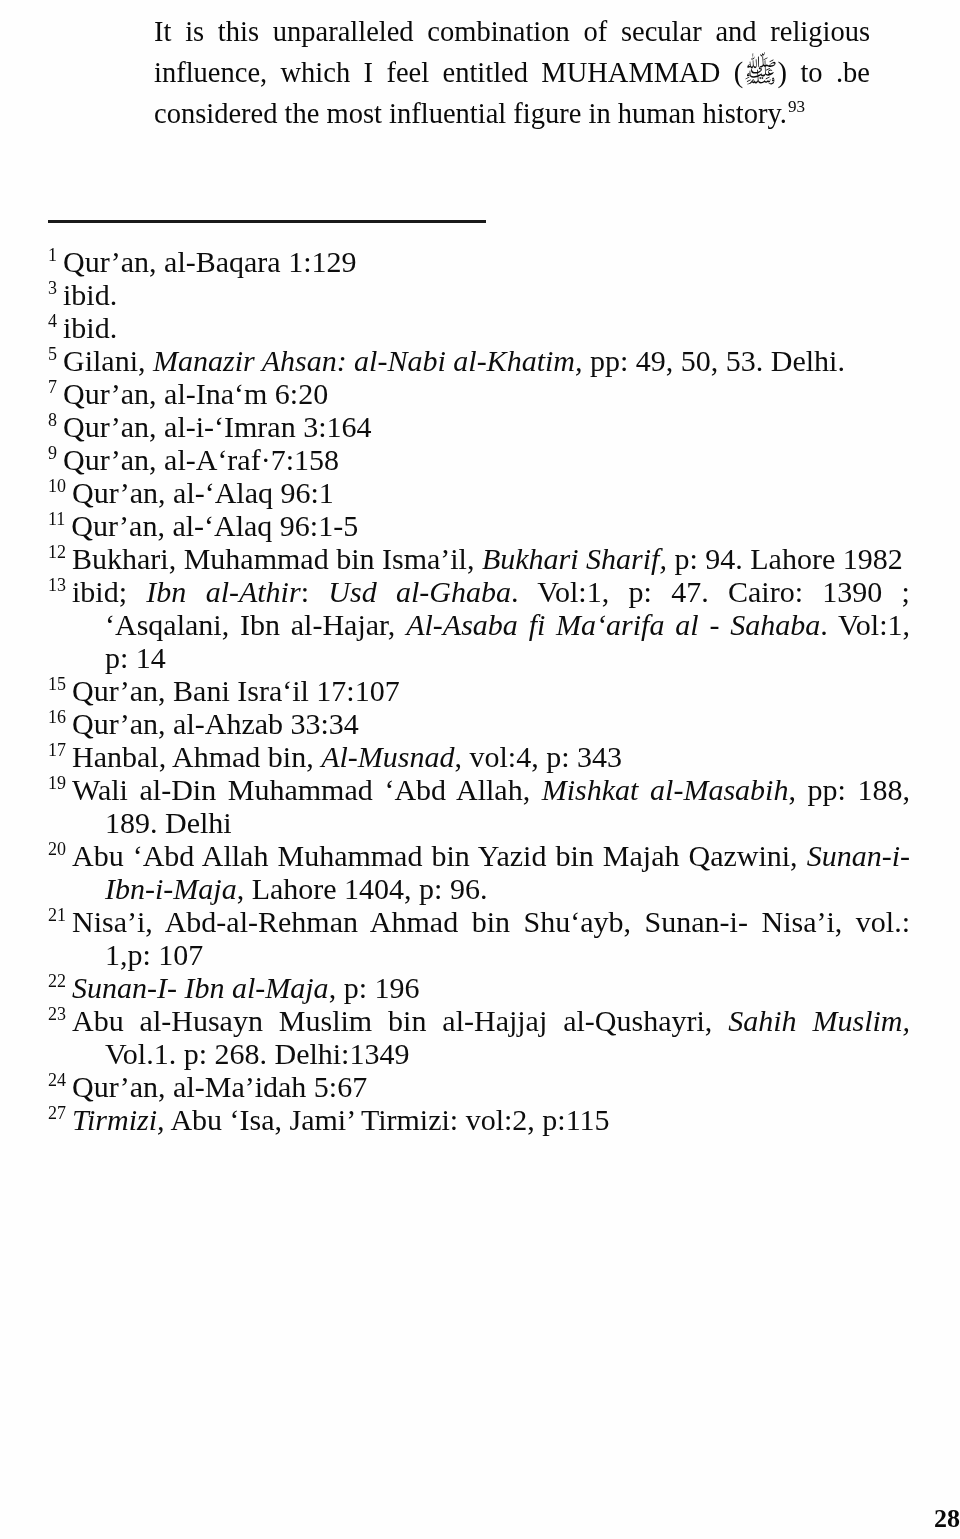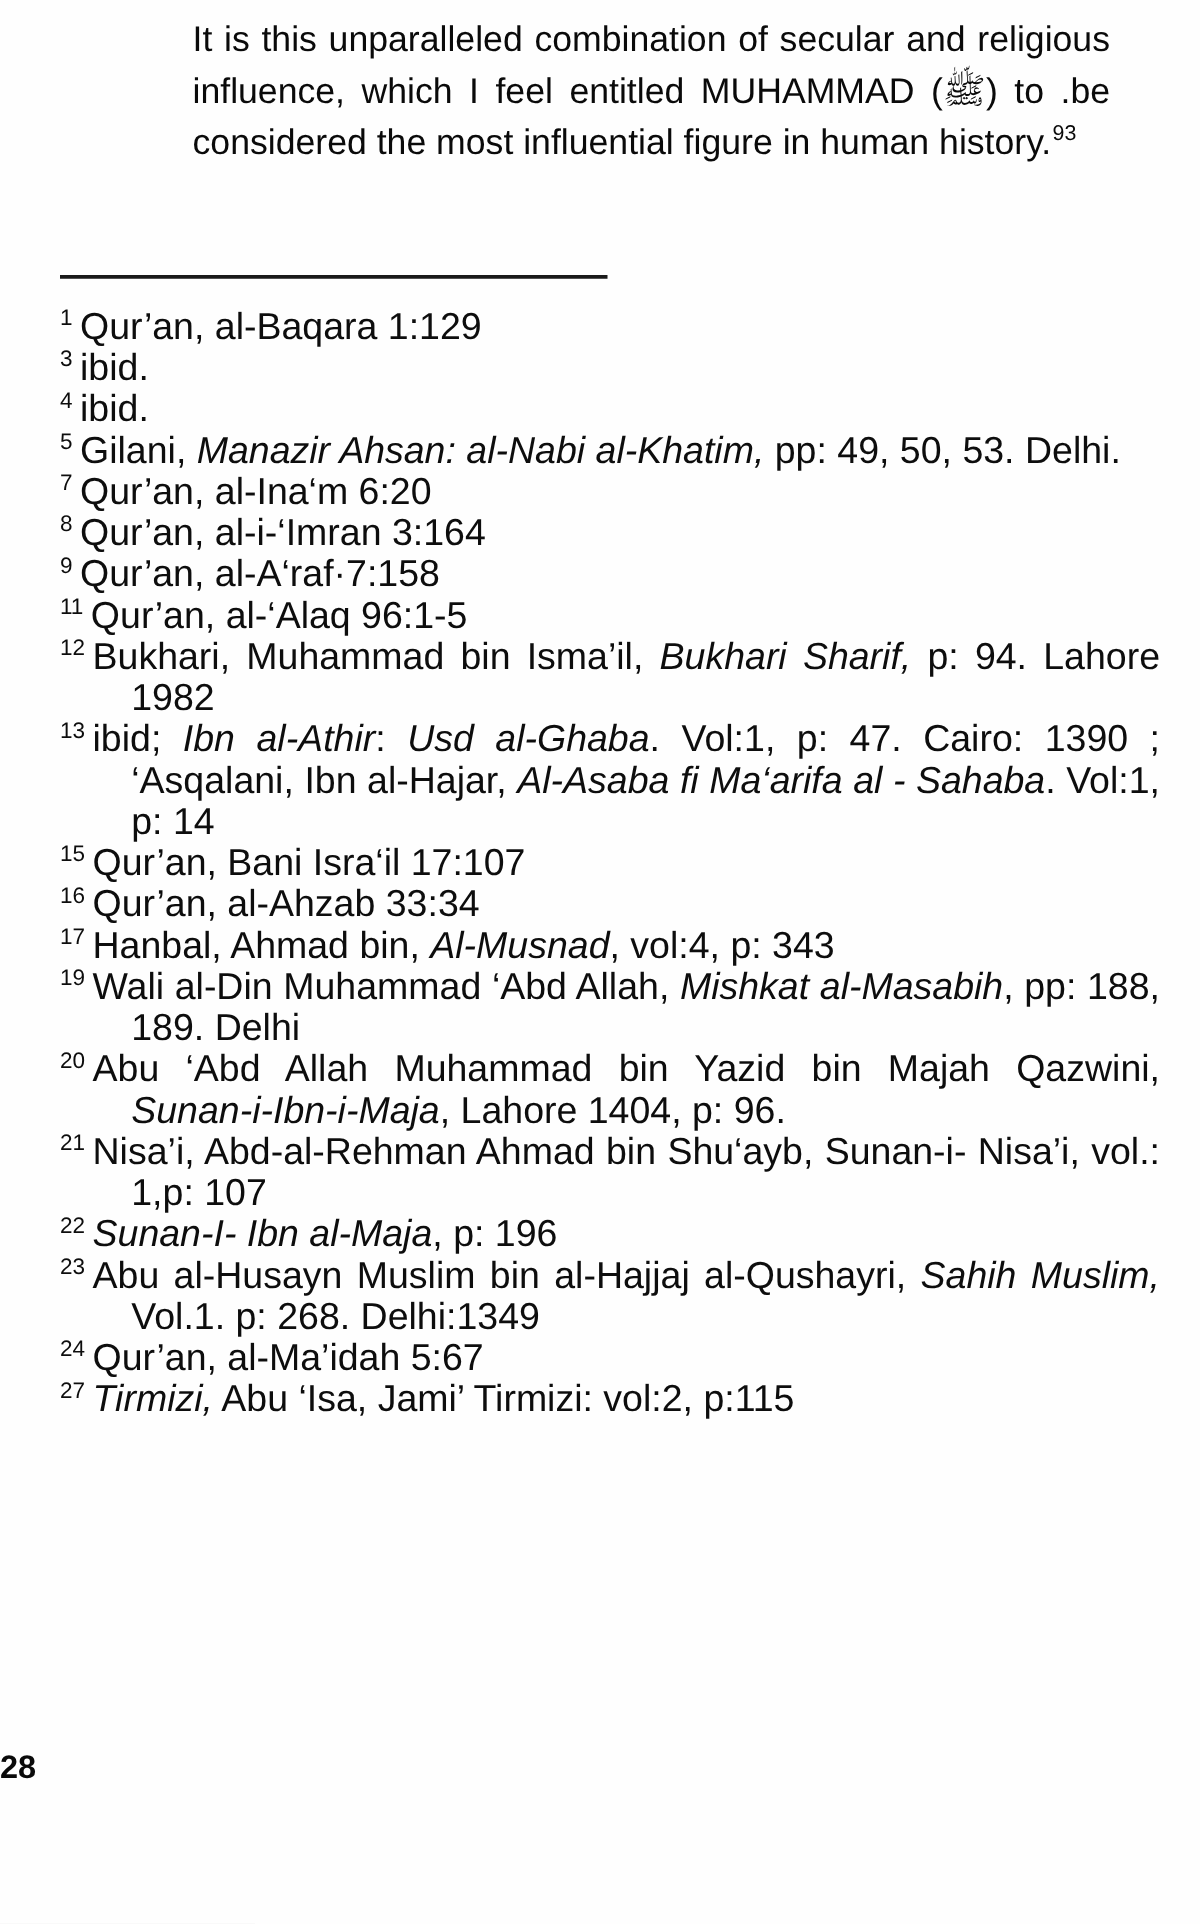--- a/index.html
+++ b/index.html
@@ -7,22 +7,22 @@
     padding: 0;
     background: #f4f4f2;
   }
   .page {
     position: relative;
     width: 960px;
     height: 1539px;
     margin: 0 auto;
     background: #fefefe;
     box-sizing: border-box;
-    padding: 8px 32px 0 48px;
-    font-family: Liberation Sans, sans-serif;
+    padding: 8px 50px 0 48px;
+    font-family: Liberation Serif, serif;
     color: #0e0e0e;
     overflow: hidden;
   }
   .quote {
     margin: 4px 40px 0 106px;
     font-size: 28.5px;
     line-height: 1.43;
     text-align: justify;
     color: #0a0a0a;
   }
@@ -53,22 +53,22 @@
     margin-right: 6px;
   }
   .footnote .it {
     font-style: italic;
     margin-top: 11px;
   }
   .page-number {
     position: absolute;
     left: 0;
     right: 0;
-    top: 1398px;
-    text-align: left;
+    top: 1504px;
+    text-align: right;
     font-size: 26px;
     font-weight: bold;
     color: #0a0a0a;
   }
 </style>
 </head>
 <body>
 
 <div class="page">
 
@@ -77,20 +77,21 @@
   <div class="rule"></div>
 
   <div class="footnotes">
       <div class="footnote"><sup>1</sup><span>Qur’an, al-Baqara 1:129</span></div>
       <div class="footnote"><sup>3</sup><span>ibid.</span></div>
       <div class="footnote"><sup>4</sup><span>ibid.</span></div>
       <div class="footnote"><sup>5</sup><span>Gilani, </span><span class="it">Manazir Ahsan: al-Nabi al-Khatim,</span><span> pp: 49, 50, 53. Delhi.</span></div>
       <div class="footnote"><sup>7</sup><span>Qur’an, al-Ina‘m 6:20</span></div>
       <div class="footnote"><sup>8</sup><span>Qur’an, al-i-‘Imran 3:164</span></div>
       <div class="footnote"><sup>9</sup><span>Qur’an, al-A‘raf·7:158</span></div>
+      <div class="footnote"><sup>10</sup><span>Qur’an, al-‘Alaq 96:1</span></div>
       <div class="footnote"><sup>11</sup><span>Qur’an, al-‘Alaq 96:1-5</span></div>
       <div class="footnote"><sup>12</sup><span>Bukhari, Muhammad bin Isma’il, </span><span class="it">Bukhari Sharif,</span><span> p: 94. Lahore 1982</span></div>
       <div class="footnote"><sup>13</sup><span>ibid; </span><span class="it">Ibn al-Athir</span><span>: </span><span class="it">Usd al-Ghaba</span><span>. Vol:1, p: 47. Cairo: 1390 ; ‘Asqalani, Ibn al-Hajar, </span><span class="it">Al-Asaba fi Ma‘arifa al - Sahaba</span><span>. Vol:1, p: 14</span></div>
       <div class="footnote"><sup>15</sup><span>Qur’an, Bani Isra‘il 17:107</span></div>
       <div class="footnote"><sup>16</sup><span>Qur’an, al-Ahzab 33:34</span></div>
       <div class="footnote"><sup>17</sup><span>Hanbal, Ahmad bin, </span><span class="it">Al-Musnad</span><span>, vol:4, p: 343</span></div>
       <div class="footnote"><sup>19</sup><span>Wali al-Din Muhammad ‘Abd Allah, </span><span class="it">Mishkat al-Masabih</span><span>, pp: 188, 189. Delhi</span></div>
       <div class="footnote"><sup>20</sup><span>Abu ‘Abd Allah Muhammad bin Yazid bin Majah Qazwini, </span><span class="it">Sunan-i-Ibn-i-Maja</span><span>, Lahore 1404, p: 96.</span></div>
       <div class="footnote"><sup>21</sup><span>Nisa’i, Abd-al-Rehman Ahmad bin Shu‘ayb, Sunan-i- Nisa’i, vol.: 1,p: 107</span></div>
       <div class="footnote"><sup>22</sup><span class="it">Sunan-I- Ibn al-Maja</span><span>, p: 196</span></div>

